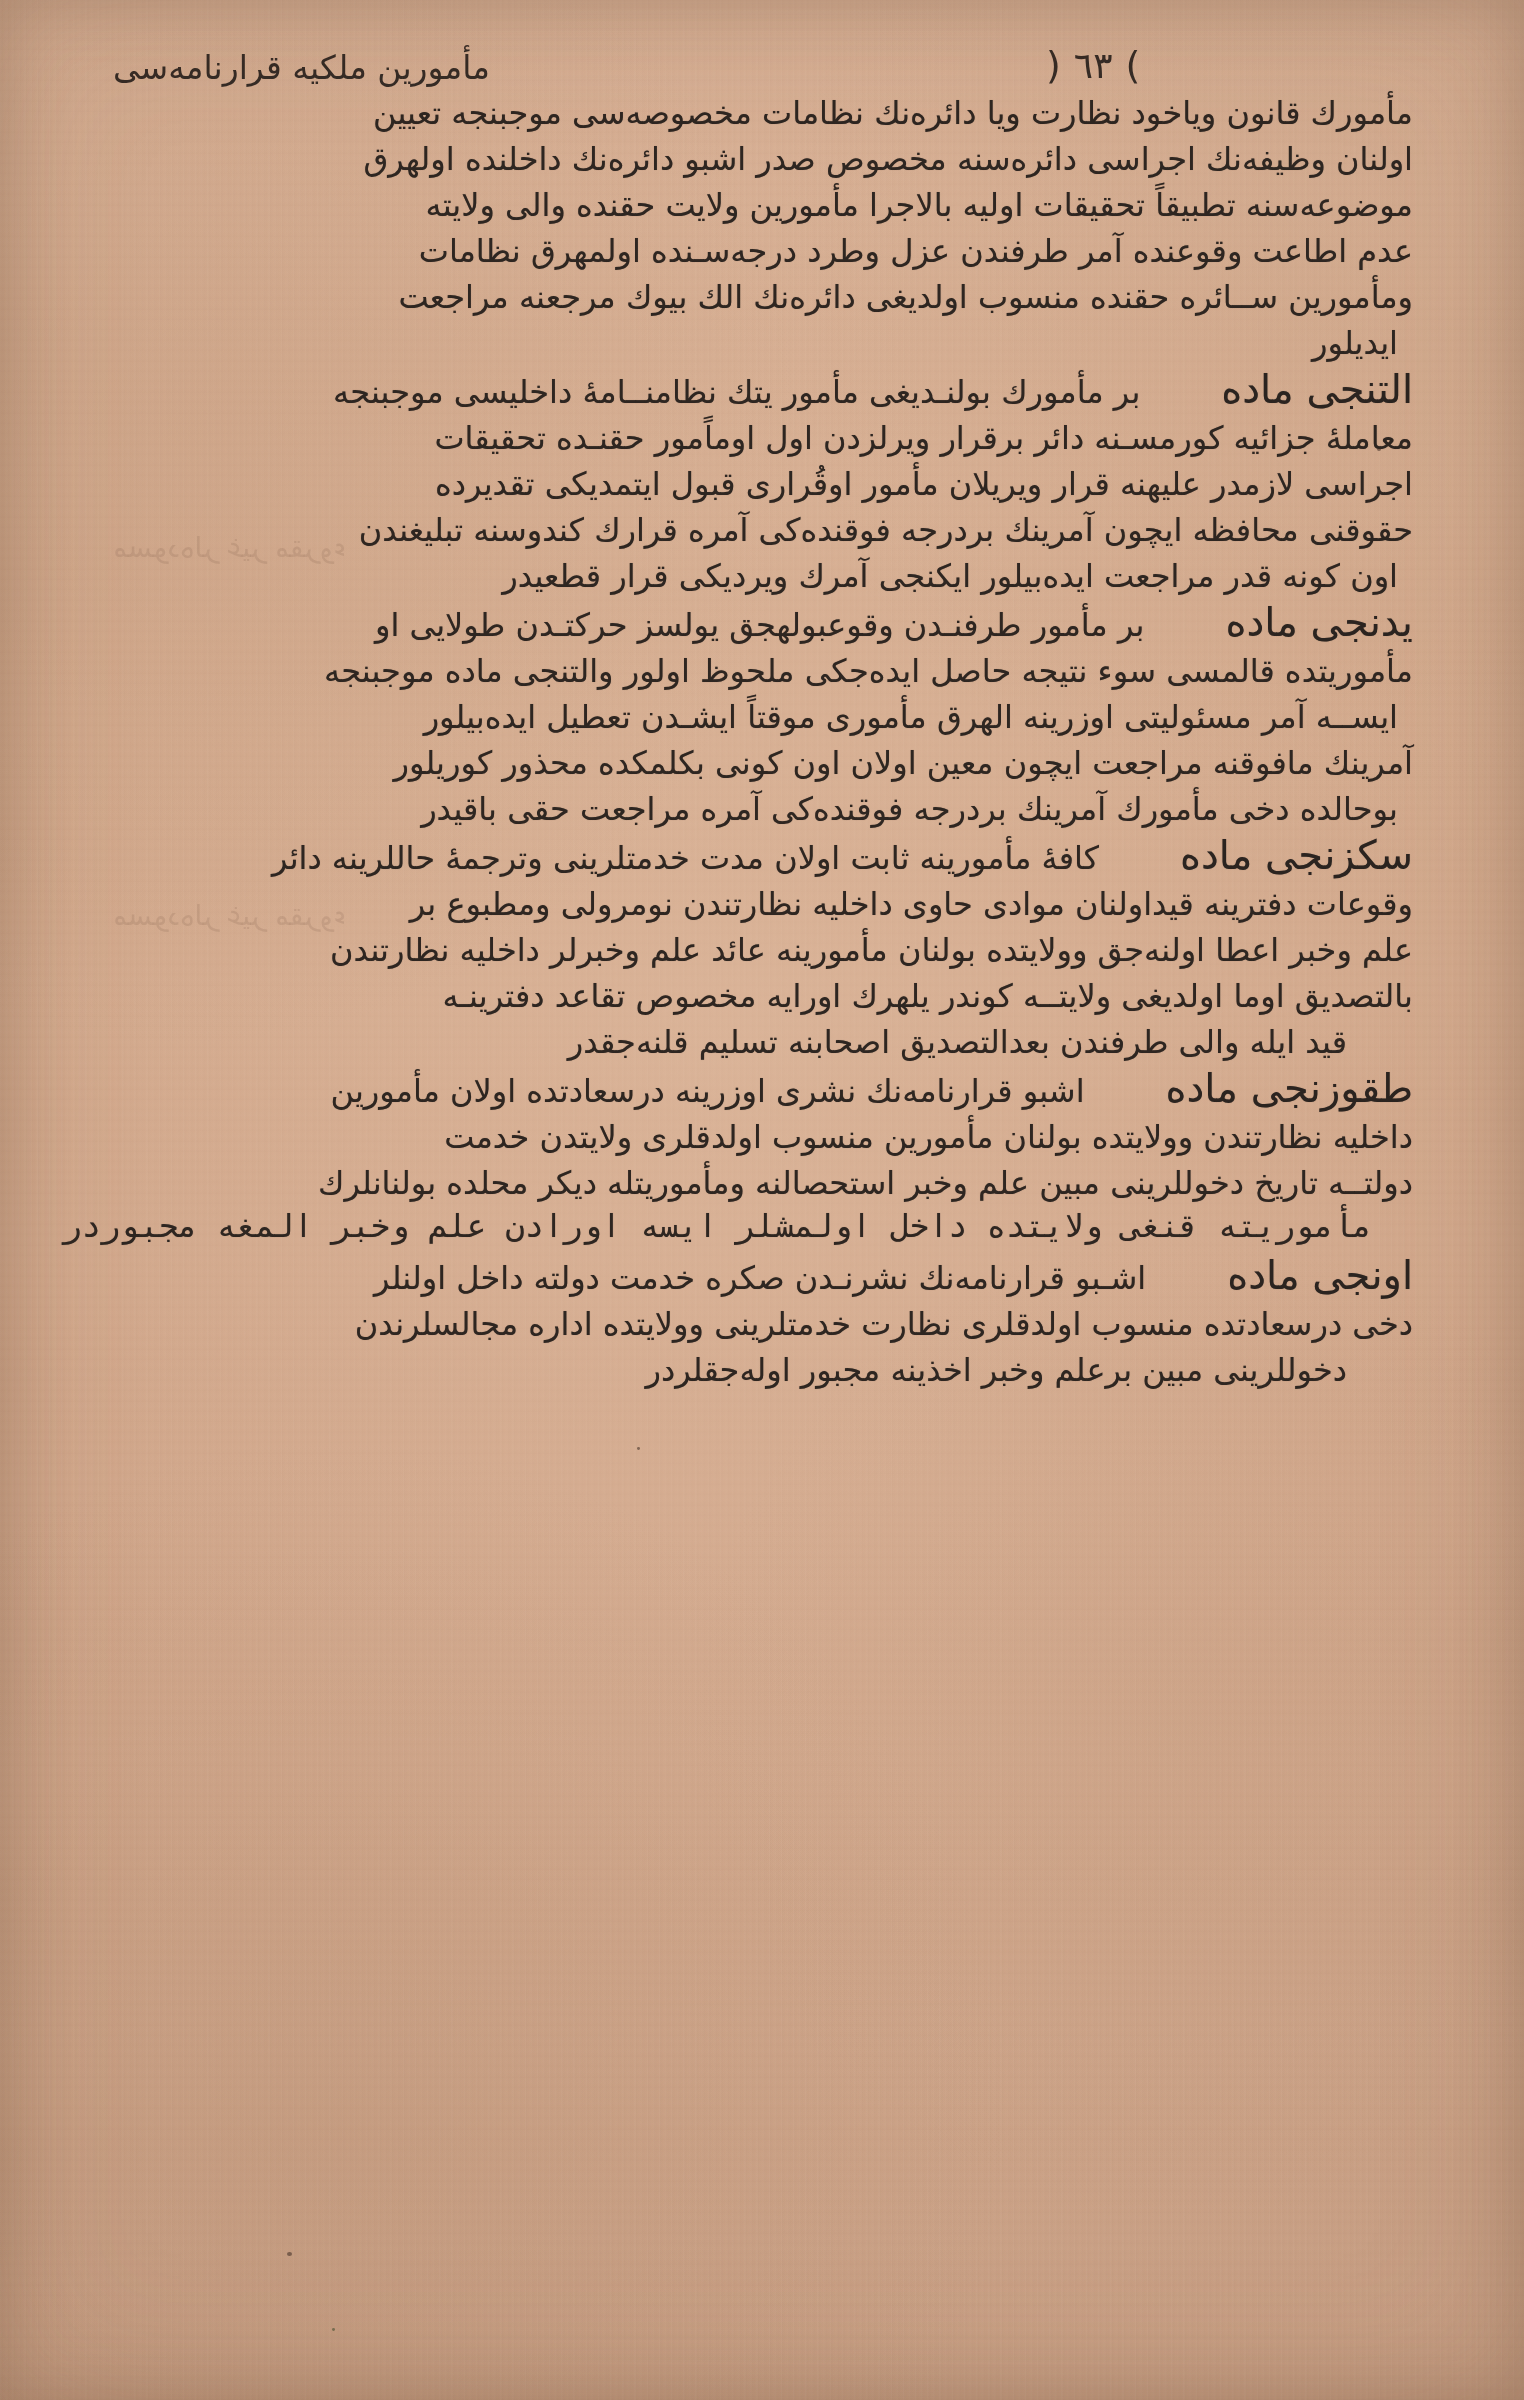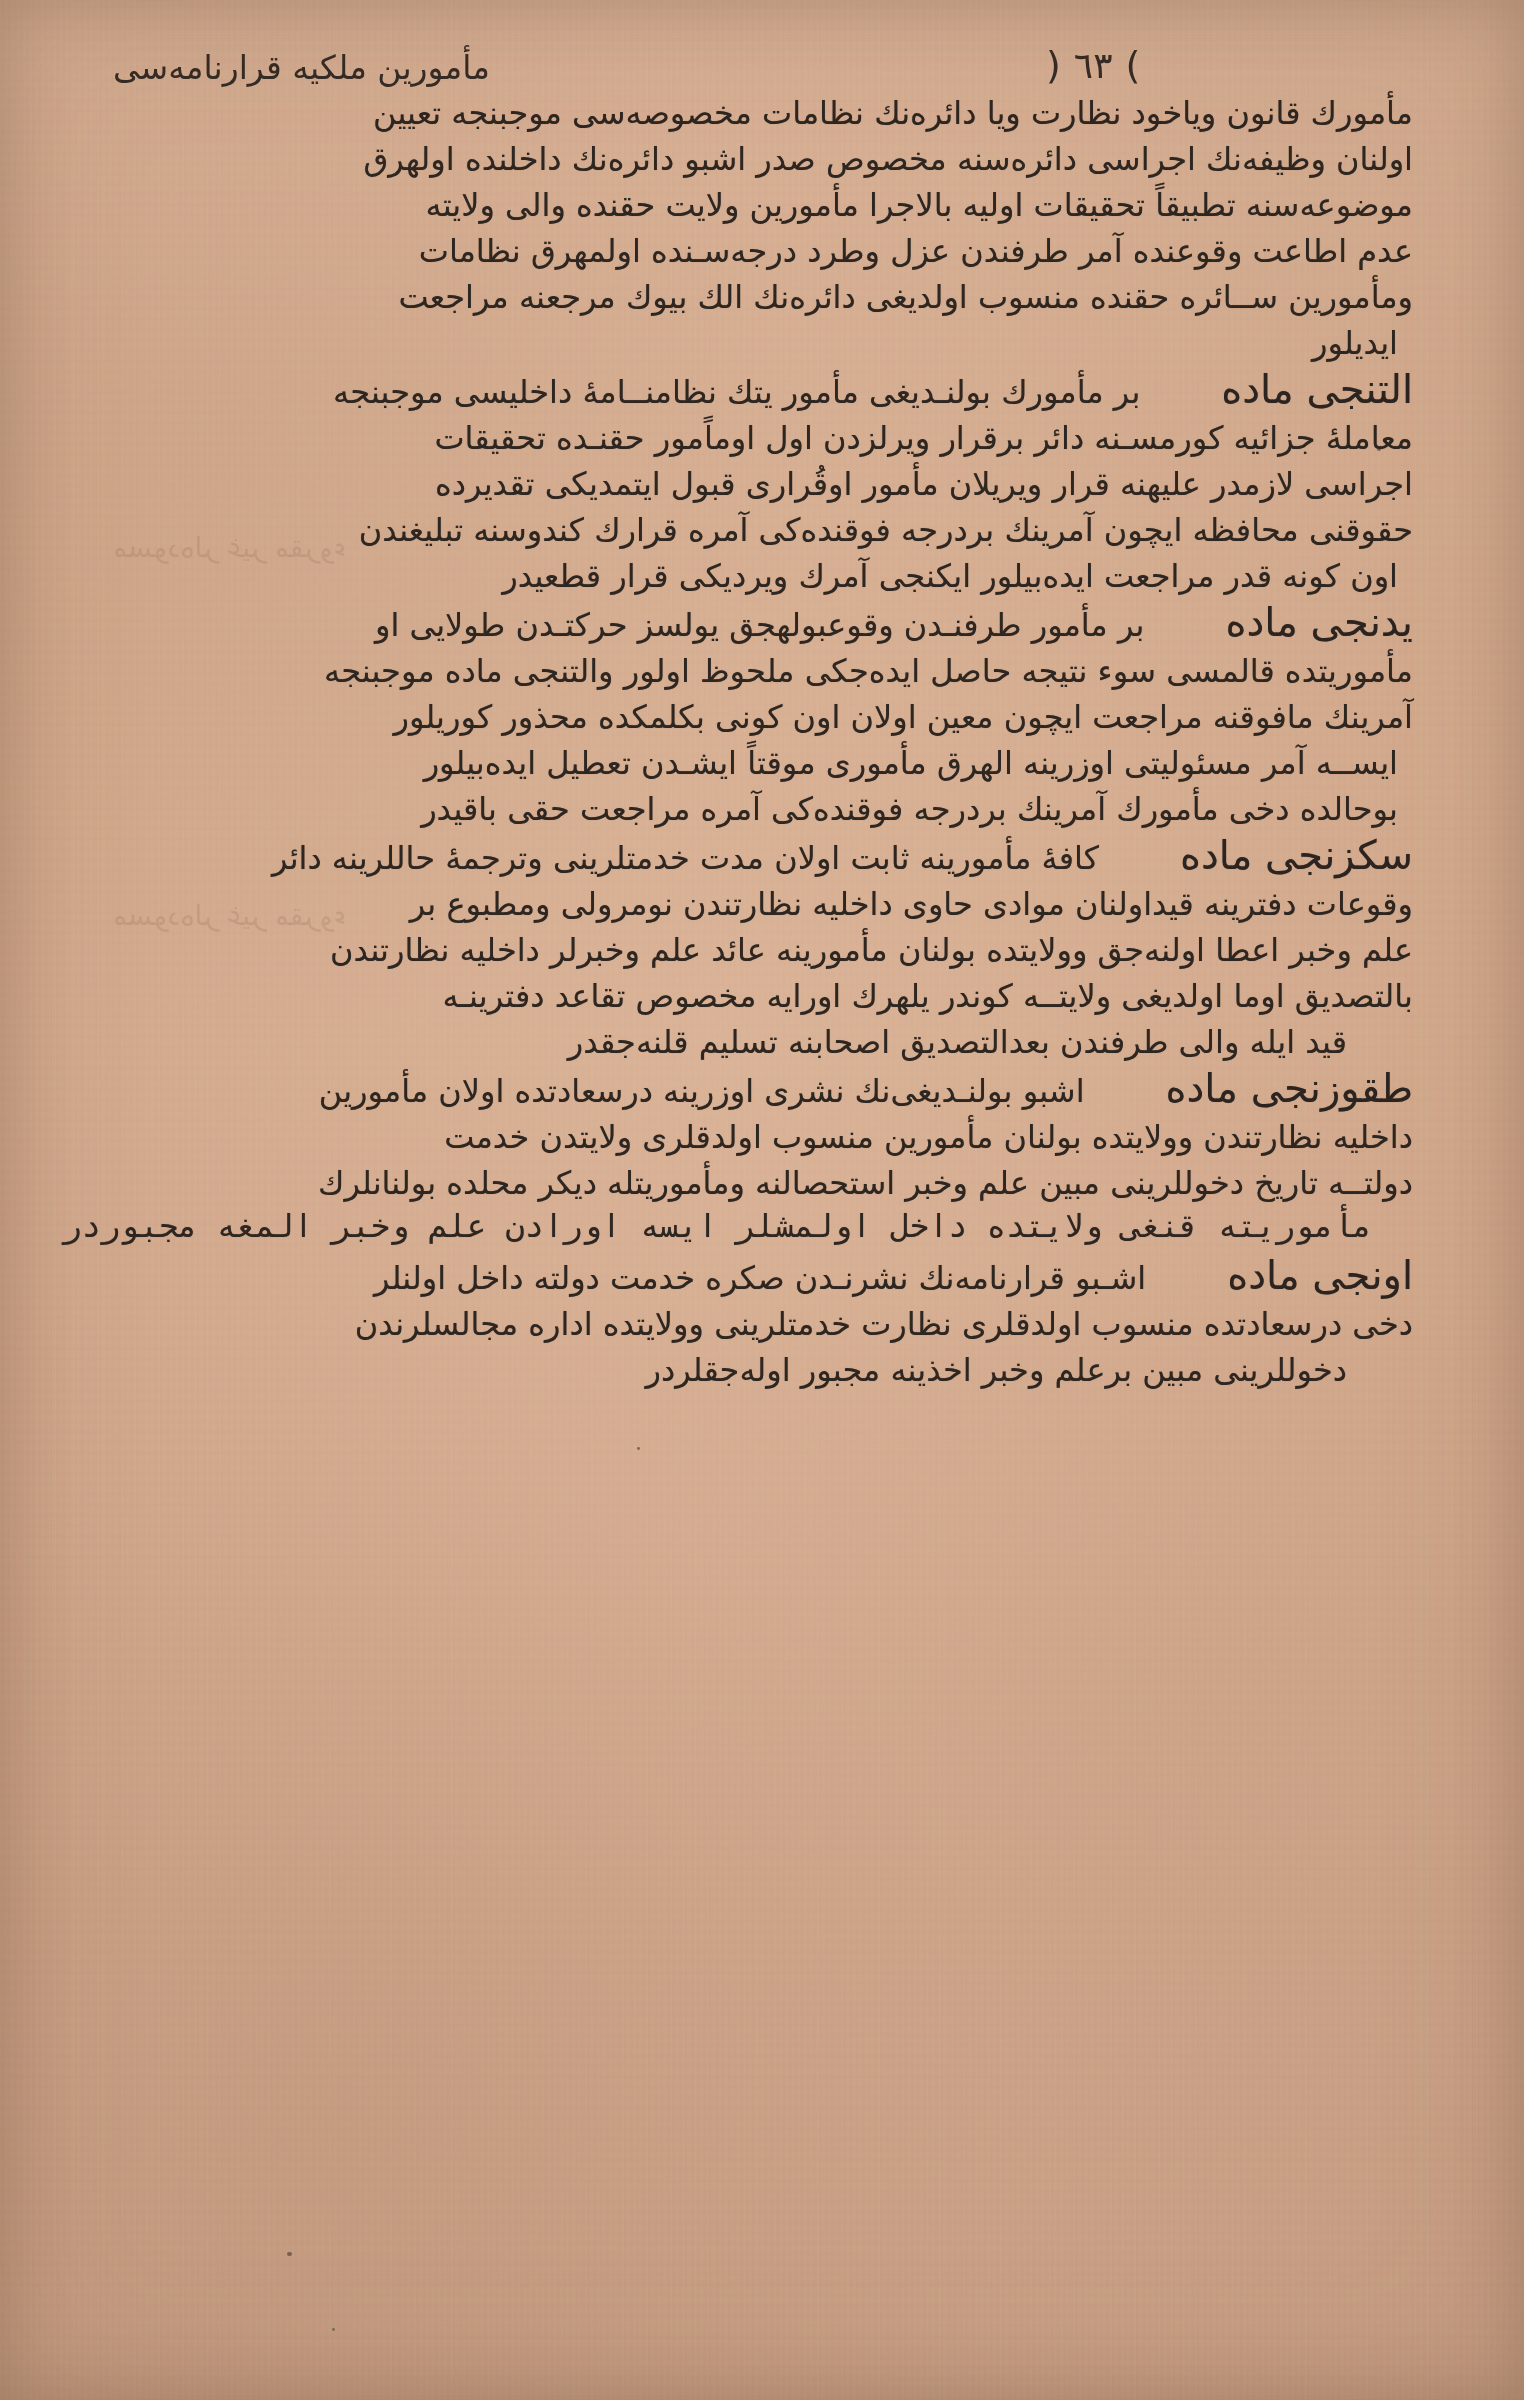--- a/index.html
+++ b/index.html
@@ -187,42 +187,42 @@
       <div class="line ind-1">اون كونه قدر مراجعت ايده‌بيلور   ايكنجى آمرك ويرديكى قرار قطعيدر</div>
     </div>
 
     <div>
       <div class="line artline">
         <span class="art-head">يدنجى ماده</span>
         <span class="art-gap"></span>
         <span class="art-rest">بر مأمور طرفنـدن وقوعبولهجق يولسز حركتـدن طولايى او</span>
       </div>
       <div class="line">مأموريتده قالمسى سوء نتيجه حاصل ايده‌جكى ملحوظ اولور والتنجى ماده موجبنجه</div>
+      <div class="line ind-1">ايســه آمر مسئوليتى اوزرينه الهرق مأمورى موقتاً ايشـدن تعطيل ايده‌بيلور</div>
       <div class="line">آمرينك مافوقنه مراجعت ايچون معين اولان اون كونى بكلمكده محذور كوريلور</div>
-      <div class="line ind-1">ايســه آمر مسئوليتى اوزرينه الهرق مأمورى موقتاً ايشـدن تعطيل ايده‌بيلور</div>
       <div class="line ind-1">بوحالده دخى مأمورك آمرينك بردرجه فوقنده‌كى آمره مراجعت حقى باقيدر</div>
     </div>
 
     <div>
       <div class="line artline">
         <span class="art-head">سكزنجى ماده</span>
         <span class="art-gap"></span>
         <span class="art-rest">كافهٔ مأمورينه ثابت اولان مدت خدمتلرينى وترجمهٔ حاللرينه دائر</span>
       </div>
       <div class="line">وقوعات دفترينه قيداولنان موادى حاوى داخليه نظارتندن نومرولى ومطبوع بر</div>
       <div class="line">علم وخبر اعطا اولنه‌جق وولايتده بولنان مأمورينه عائد علم وخبرلر داخليه نظارتندن</div>
       <div class="line">بالتصديق اوما اولديغى ولايتــه كوندر يلهرك اورايه مخصوص تقاعد دفترينـه</div>
       <div class="line ind-3">قيد ايله والى طرفندن بعدالتصديق اصحابنه تسليم قلنه‌جقدر</div>
     </div>
 
     <div>
       <div class="line artline">
         <span class="art-head">طقوزنجى ماده</span>
         <span class="art-gap"></span>
-        <span class="art-rest">اشبو بولنـديغى‌نك نشرى اوزرينه درسعادتده اولان مأمورين</span>
+        <span class="art-rest">اشبو قرارنامه‌نك نشرى اوزرينه درسعادتده اولان مأمورين</span>
       </div>
       <div class="line">داخليه نظارتندن وولايتده بولنان مأمورين منسوب اولدقلرى ولايتدن خدمت</div>
       <div class="line">دولتــه تاريخ دخوللرينى مبين علم وخبر استحصالنه ومأموريتله ديكر محلده بولنانلرك</div>
       <div class="line ind-2">مأموريته قنغى ولايتده داخل اولمشلر ايسه اورادن علم وخبر المغه مجبوردر</div>
     </div>
 
     <div>
       <div class="line artline">
         <span class="art-head">اونجى ماده</span>
         <span class="art-gap"></span>

